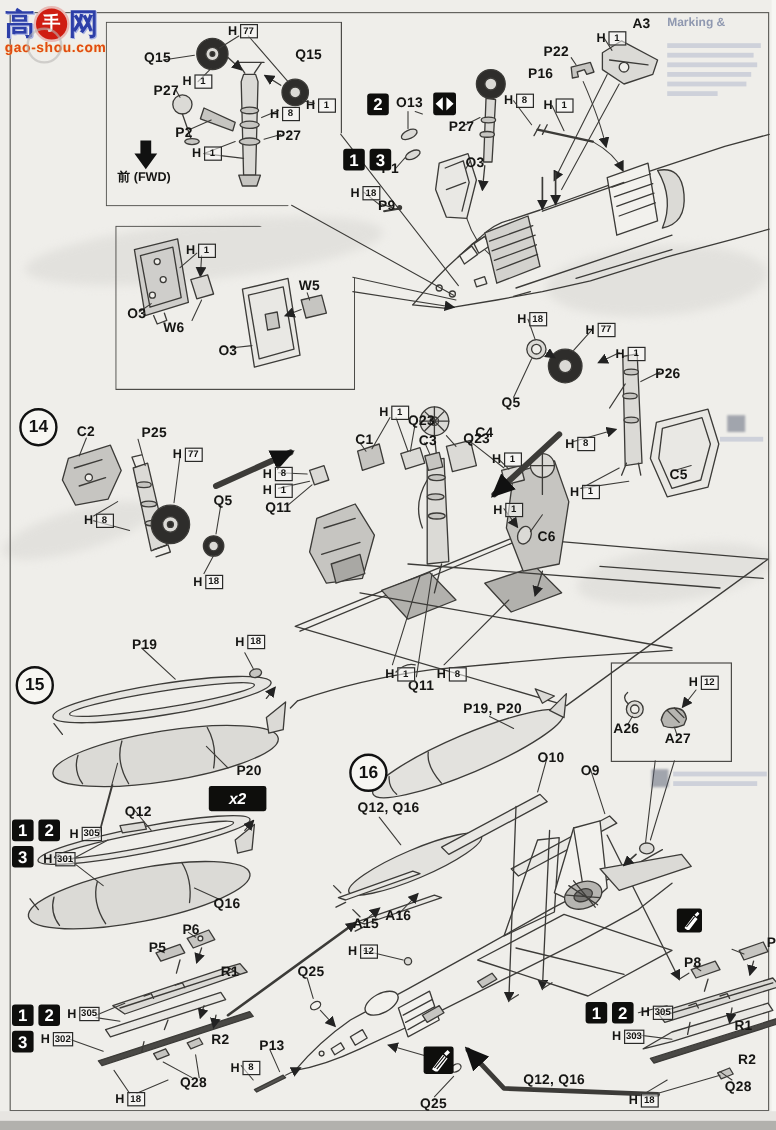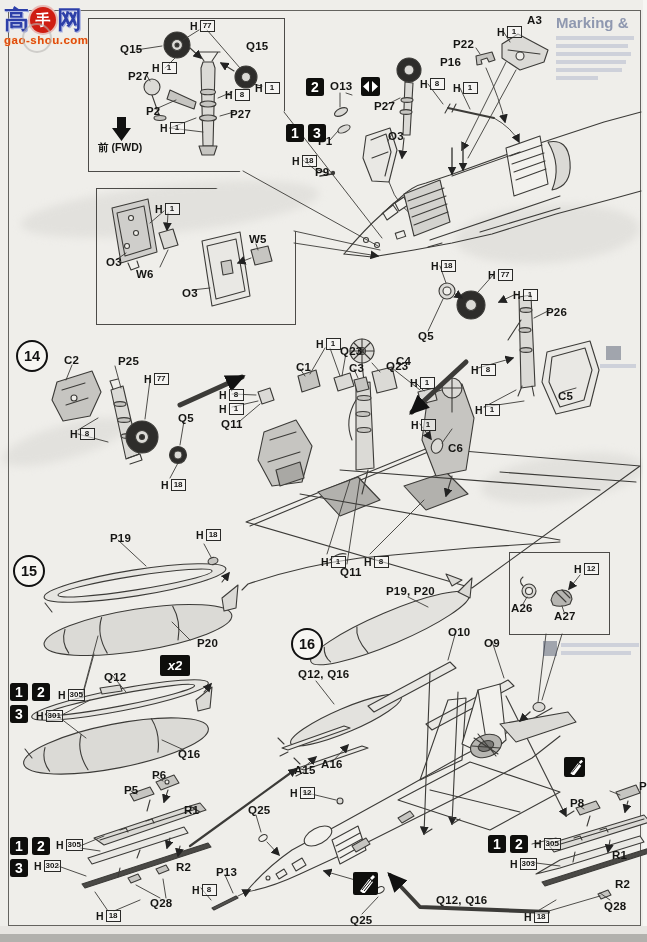--- a/index.html
+++ b/index.html
@@ -26,21 +26,21 @@
   .icon-box{position:absolute;background:#0e0e0c;display:flex;align-items:center;justify-content:center;border-radius:2px;}
   .x2{font-size:13px;font-weight:bold;font-style:italic;color:#fff;}
   .fwd-label{position:absolute;font-size:10.5px;font-weight:bold;color:#151513;white-space:nowrap;}
   .watermark{position:absolute;left:4px;top:3px;z-index:5;}
   .wm-row{display:flex;align-items:center;gap:1px;}
   .wm-char{font-size:25px;font-weight:bold;color:#2d3fa8;text-shadow:0 0 1px #fff,1px 1px 0 #9aa6e0;}
   .wm-gear{width:26px;height:26px;background:#cf1d12;border-radius:50%;color:#fff;font-size:15px;font-weight:bold;
            text-align:center;line-height:26px;box-shadow:0 0 0 2px #e8b9b4;}
   .wm-url{font-size:11.5px;font-weight:bold;color:#e04a12;letter-spacing:.5px;text-shadow:0 0 1px #ffd27a;margin-top:-2px;}
   .wm-stamp{position:absolute;left:18px;top:20px;width:26px;height:26px;border:2px solid #b9b8b4;border-radius:50%;opacity:.6;}
-  .bleed-head{position:absolute;font-size:15px;font-weight:bold;color:#7f8aa6;opacity:.85;filter:blur(.4px);white-space:nowrap;}
+  .bleed-head{position:absolute;font-size:10px;font-weight:bold;color:#7f8aa6;opacity:.85;filter:blur(.4px);white-space:nowrap;}
   .bleed-bar{position:absolute;height:4px;background:#b4bacd;opacity:.55;filter:blur(.6px);}
   .bleed-sq{position:absolute;background:#565e72;opacity:.5;filter:blur(.7px);}
   .wash{position:absolute;background:#d8d7d3;opacity:.55;filter:blur(4px);border-radius:50%;}
 </style>
 </head>
 <body>
 
 <div class="page">
 
   <div class="wash" style="left:20px;top:185px;width:300px;height:48px;transform:rotate(-6deg);"></div>
@@ -431,21 +431,21 @@
   <div class="bleed-bar" style="left:600px;top:364px;width:36px;"></div>
   <div class="bleed-sq" style="left:543px;top:641px;width:14px;height:15px;"></div>
   <div class="bleed-bar" style="left:561px;top:643px;width:78px;"></div>
   <div class="bleed-bar" style="left:561px;top:651px;width:70px;"></div>
 
   <div class="icon-box" style="left:361px;top:77px;width:19px;height:19px;">
     <svg width="17" height="13" viewBox="0 0 17 13">
         <path d="M7,1 L1,6.5 L7,12 z M10,1 L16,6.5 L10,12 z" fill="#fff"></path>
       </svg>
   </div>
-  <div class="icon-box x2" style="left:160px;top:655px;width:30px;height:21px;">x2</div>
+  <div class="icon-box x2" style="left:174px;top:655px;width:48px;height:21px;">x2</div>
   <div class="icon-box" style="left:353px;top:872px;width:25px;height:23px;">
     <svg width="19" height="19" viewBox="0 0 19 19">
         <path d="M4,17 L13,5 l4,3 -9,12 z M14,4 l3,-3 2,2 -3,3 z" fill="#fff"></path>
         <path d="M6,16 l8,-10 M8,17 l8,-10" stroke="#0e0e0c" stroke-width="1"></path>
       </svg>
   </div>
   <div class="icon-box" style="left:564px;top:757px;width:21px;height:20px;">
     <svg width="16" height="16" viewBox="0 0 19 19">
         <path d="M4,17 L13,5 l4,3 -9,12 z M14,4 l3,-3 2,2 -3,3 z" fill="#fff"></path>
         <path d="M6,16 l8,-10" stroke="#0e0e0c" stroke-width="1"></path>

